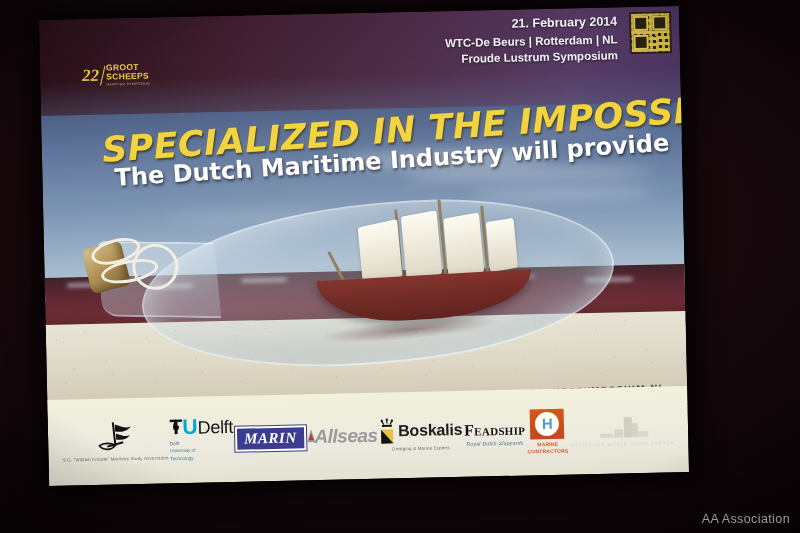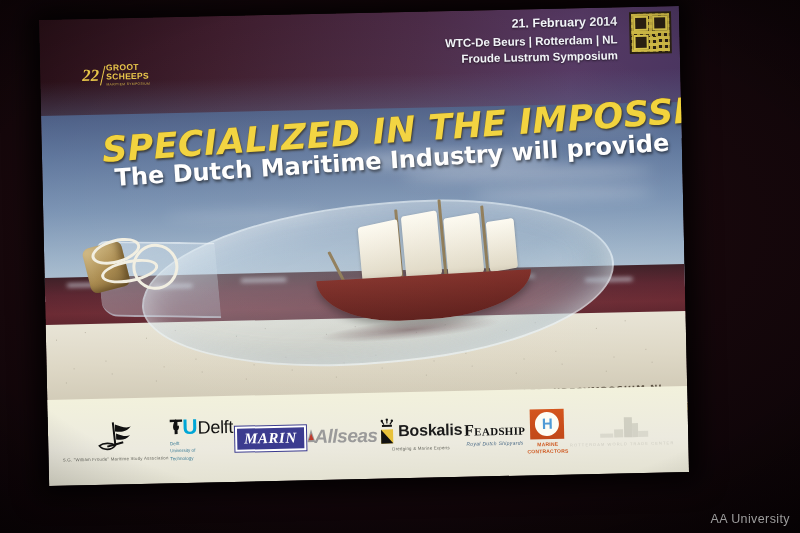--- a/index.html
+++ b/index.html
@@ -334,14 +334,14 @@
       </div>
     </div>
 
     <div class="t1">SPECIALIZED IN THE IMPOSSIBLE!</div>
     <div class="t2">The Dutch Maritime Industry will provide</div>
 
     <div class="glow"></div>
   </div>
 
   <div class="vig"></div>
-  <div class="credit">AA University</div>
+  <div class="credit">AA Association</div>
 </div>
 
 </body></html>

